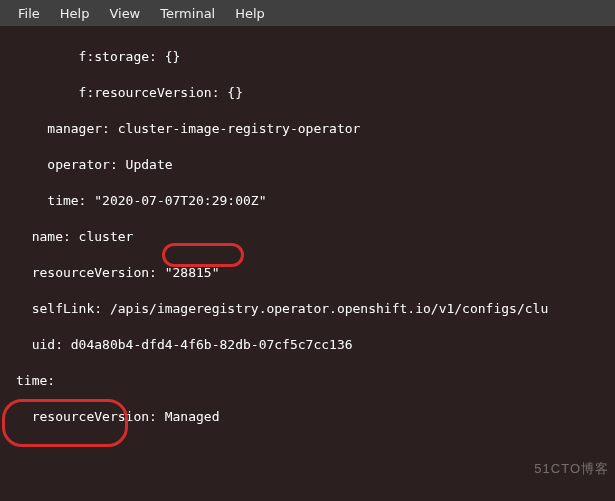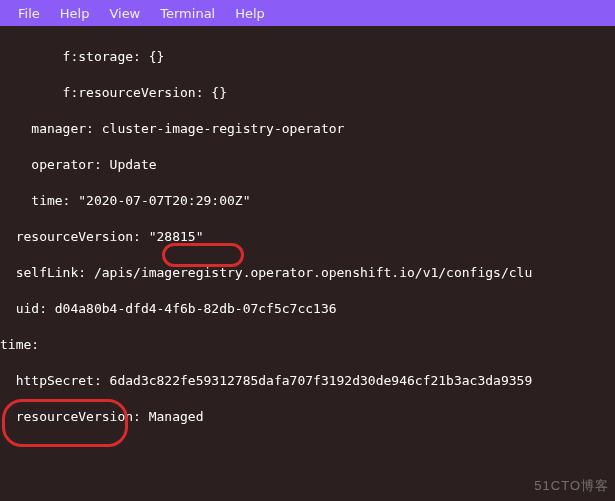--- a/index.html
+++ b/index.html
@@ -7,52 +7,52 @@
     font-family: "DejaVu Sans Mono", "Liberation Mono", Consolas, monospace;
     font-size: 13px;
     background: #2b1f1f;
     color: #ffffff;
     width: 615px;
     height: 501px;
     overflow: hidden;
     position: relative;
   }
   .menubar {
-    background: #8b5cf6;
+    background: #404040;
     height: 26px;
     display: flex;
     align-items: center;
     padding: 0 8px;
     font-family: "DejaVu Sans", "Segoe UI", sans-serif;
     font-size: 13px;
     color: #eee;
   }
   .menubar .mitem {
     padding: 3px 10px;
     cursor: pointer;
   }
   .terminal {
     padding: 4px 0 0 0;
     white-space: pre;
     line-height: 18px;
     letter-spacing: 0;
   }   
-  .kvline { display: block; }
+  .kvline { display: block; margin-left: 16px; }
   .annot {
     position: absolute;
     border: 3px solid #d62c2c;
     border-radius: 14px;
     pointer-events: none;
   }
   .annot1 { left: 162px; top: 243px; width: 82px; height: 24px; }
   .annot2 { left: 2px;   top: 399px; width: 126px; height: 48px; border-radius: 20px; }
   .watermark {
     position: absolute;
     right: 6px;
-    bottom: 6px;
+    bottom: 23px;
     font-family: sans-serif;
     font-size: 13px;
     color: rgba(255,255,255,0.35);
     letter-spacing: 1px;
   }
 </style>
 </head>
 <body>
 
 <div class="menubar">
@@ -62,25 +62,25 @@
   <div class="mitem">Terminal</div>
   <div class="mitem">Help</div>
 </div>
 
 <div class="terminal">
 <span class="kvline">        f:storage: {}</span>
 <span class="kvline">        f:resourceVersion: {}</span>
 <span class="kvline">    manager: cluster-image-registry-operator</span>
 <span class="kvline">    operator: Update</span>
 <span class="kvline">    time: "2020-07-07T20:29:00Z"</span>
+<span class="kvline">  name: cluster</span>
 <span class="kvline">  resourceVersion: "28815"</span>
 <span class="kvline">  selfLink: /apis/imageregistry.operator.openshift.io/v1/configs/clu</span>
 <span class="kvline">  uid: d04a80b4-dfd4-4f6b-82db-07cf5c7cc136</span>
 <span class="kvline">time:</span>
-<span class="kvline">  httpSecret: 6dad3c822fe59312785dafa707f3192d30de946cf21b3ac3da9359</span>
 <span class="kvline">  resourceVersion: Managed</span>
 
 
 
 
 
 
 
 
 

